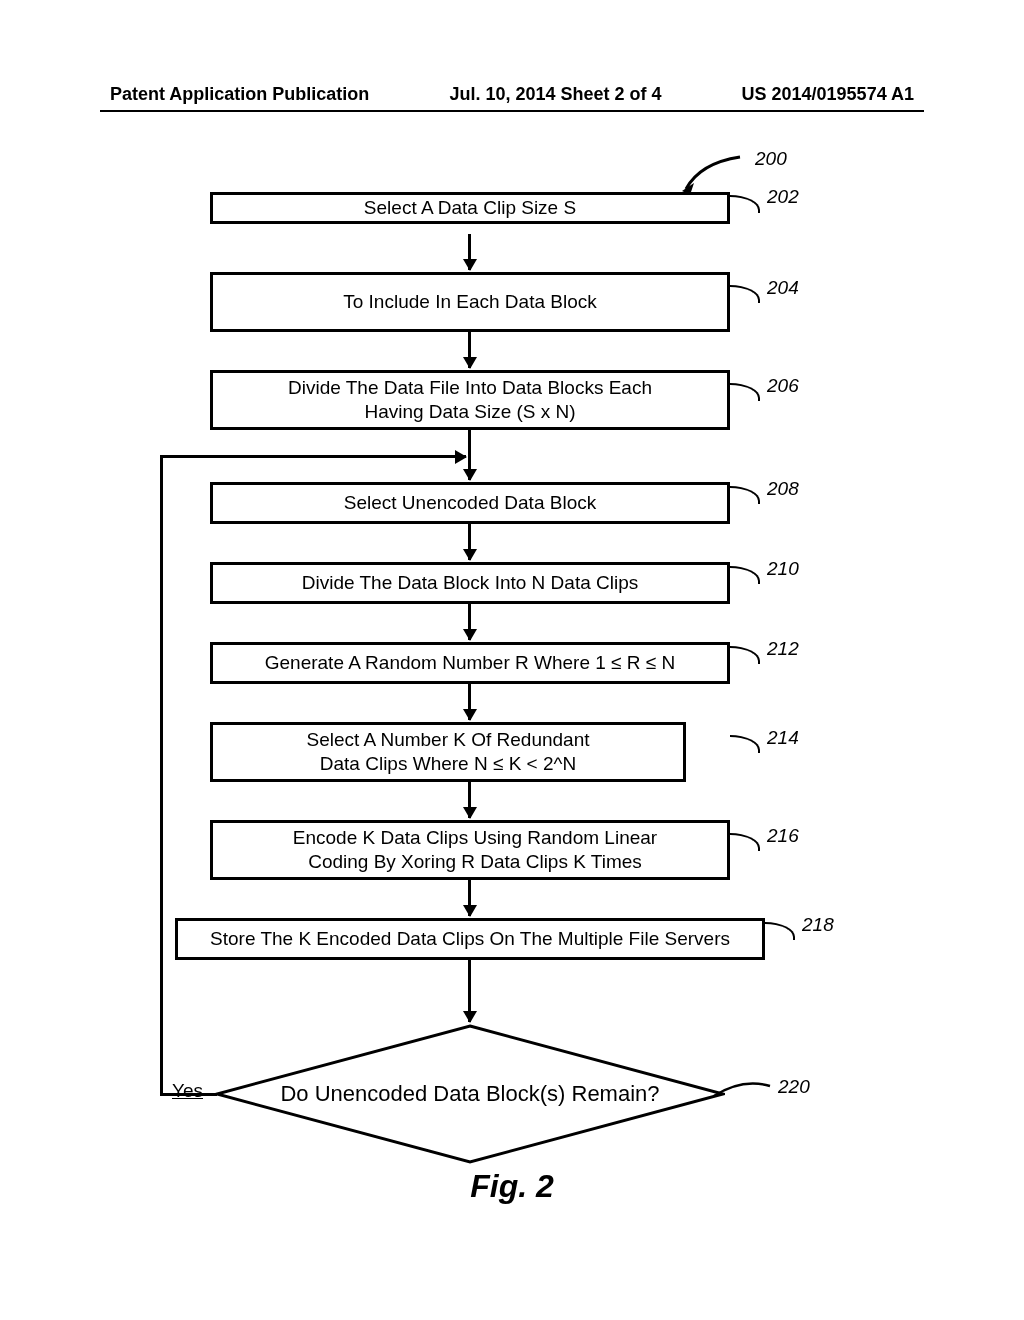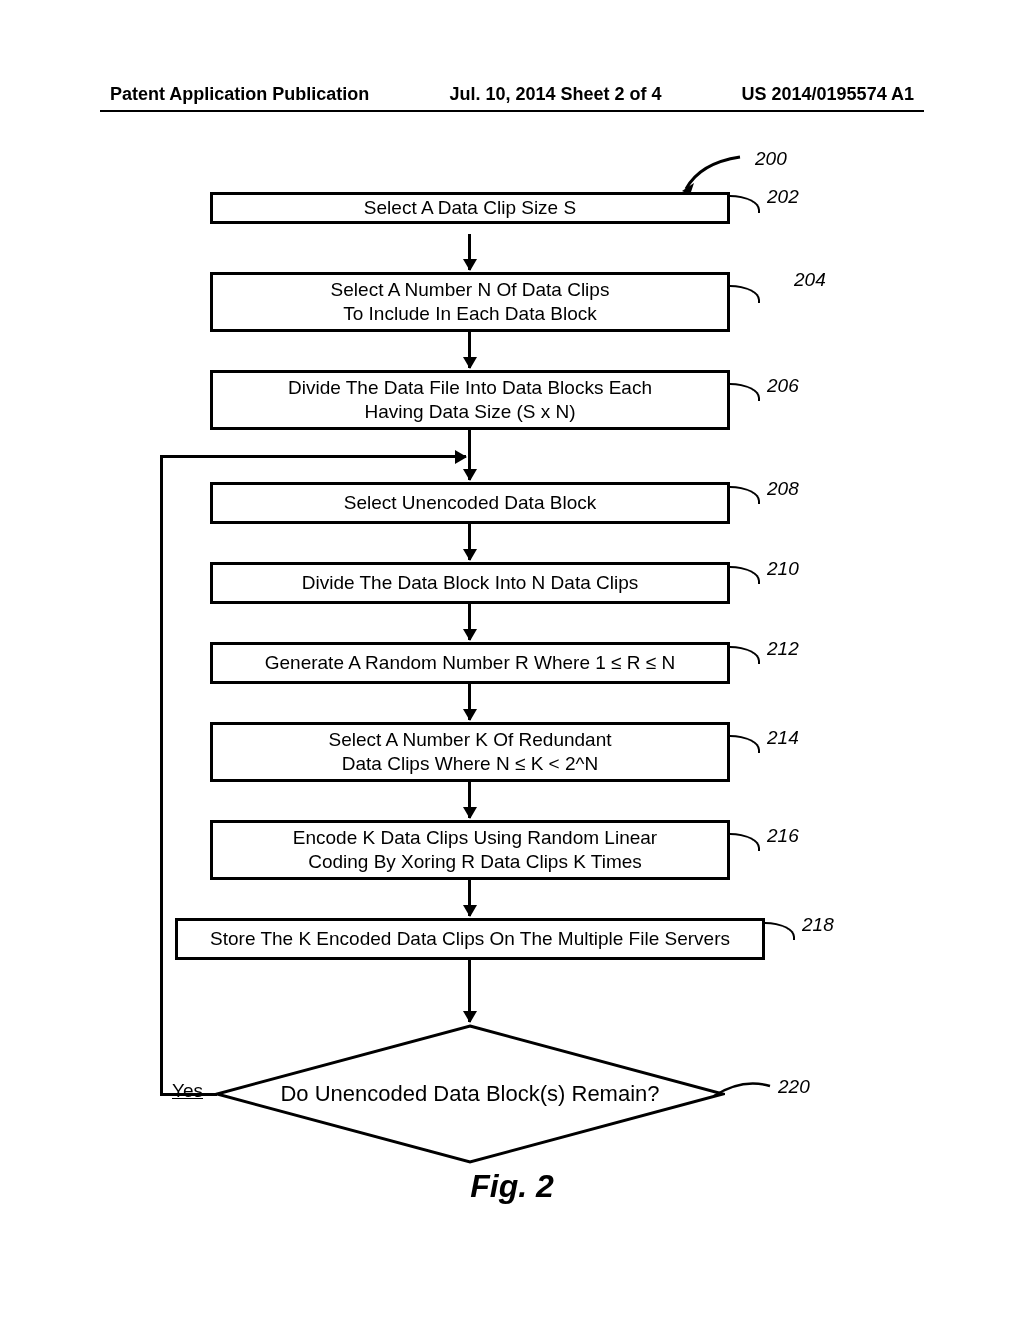--- a/index.html
+++ b/index.html
@@ -149,25 +149,24 @@
 <div class="callout" style="left:755px; top:148px;">200</div>
 
 <div class="box" style="left:210px; top:192px; width:520px; height:32px;text-align:right;">
   <span>Select A Data Clip Size S</span>
 </div>
 <div class="curve" style="left:730px; top:195px; width:30px; height:18px;"></div>
 <div class="callout" style="left:767px; top:186px;">202</div>
 <div class="arrow-v" style="left:468px; top:234px; height:36px;"></div>
 
 <div class="box" style="left:210px; top:272px; width:520px; height:60px;">
-  <span>Select A Number N Of Data Clips</span>
   <span>To Include In Each Data Block</span>
 </div>
 <div class="curve" style="left:730px; top:285px; width:30px; height:18px;"></div>
-<div class="callout" style="left:767px; top:269px;margin-left:27px;">204</div>
+<div class="callout" style="left:767px; top:277px;">204</div>
 <div class="arrow-v" style="left:468px; top:332px; height:36px;"></div>
 
 <div class="box" style="left:210px; top:370px; width:520px; height:60px;">
   <span>Divide The  Data File Into Data Blocks Each</span>
   <span>Having Data Size (S x N)</span>
 </div>
 <div class="curve" style="left:730px; top:383px; width:30px; height:18px;"></div>
 <div class="callout" style="left:767px; top:375px;">206</div>
 <div class="arrow-v" style="left:468px; top:430px; height:50px;"></div>
 
@@ -185,21 +184,21 @@
 <div class="callout" style="left:767px; top:558px;">210</div>
 <div class="arrow-v" style="left:468px; top:604px; height:36px;"></div>
 
 <div class="box" style="left:210px; top:642px; width:520px; height:42px;">
   <span>Generate A Random Number R Where 1 ≤ R ≤ N</span>
 </div>
 <div class="curve" style="left:730px; top:646px; width:30px; height:18px;"></div>
 <div class="callout" style="left:767px; top:638px;">212</div>
 <div class="arrow-v" style="left:468px; top:684px; height:36px;"></div>
 
-<div class="box" style="left:210px; top:722px; width:520px; height:60px;">
+<div class="box" style="left:210px; top:722px; width:476px; height:60px;">
   <span>Select A Number K Of Redundant</span>
   <span>Data Clips Where N ≤ K &lt; 2^N</span>
 </div>
 <div class="curve" style="left:730px; top:735px; width:30px; height:18px;"></div>
 <div class="callout" style="left:767px; top:727px;">214</div>
 <div class="arrow-v" style="left:468px; top:782px; height:36px;"></div>
 
 <div class="box" style="left:210px; top:820px; width:520px; height:60px;padding-left:20px;">
   <span>Encode K Data Clips Using Random Linear</span>
   <span>Coding By Xoring R Data Clips K Times</span>

